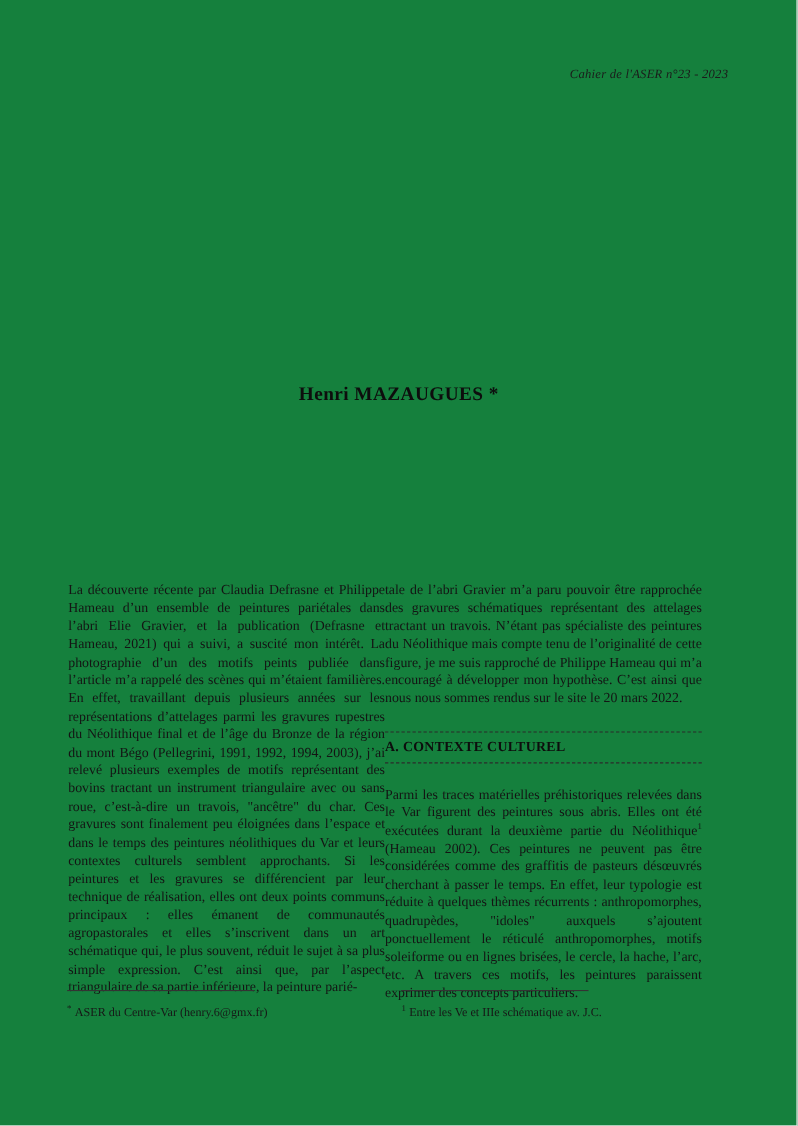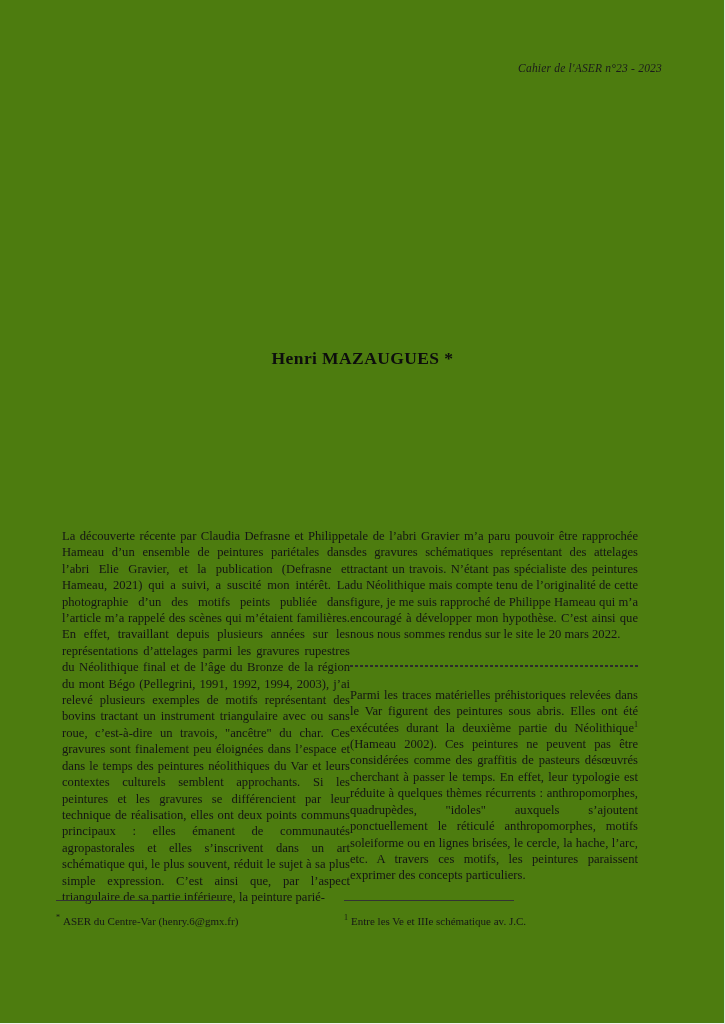--- a/index.html
+++ b/index.html
@@ -8,21 +8,21 @@
     background: #ffffff;
   }
   body {
     font-family: "Liberation Serif", "DejaVu Serif", serif;
     color: #141414;
   }
   #page {
     position: relative;
     width: 725px;
     height: 1024px;
-    background: #4d7c0f;
+    background: #15803d;
     box-sizing: border-box;
     border-right: 1px solid #e6e6e6;
     border-bottom: 1px solid #efefef;
     overflow: hidden;
   }
 
   
   .running-head {
     position: absolute;
     top: 62px;
@@ -114,24 +114,25 @@
   sup {
     font-size: 8px;
     vertical-align: super;
     line-height: 0;
   }
 
   
   .footnotes {
     position: absolute;
     top: 900px;
-    left: 44px;
+    left: 61px;
     width: 600px;
     display: flex;
-    justify-content: center;
+    justify-content: flex-start;
+    gap: 16px;
   }
   .fn-col {
     width: 288px;
   }
   .fn-rule {
     border: 0;
     border-top: 1px solid #333333;
     width: 170px;
     margin: 0 0 13px 0;
     height: 0;
@@ -163,20 +164,21 @@
 
     <div class="col">
       <p>La découverte récente par Claudia Defrasne et Philippe Hameau d’un ensemble de peintures pariétales dans l’abri Elie Gravier, et la publication (Defrasne et Hameau, 2021) qui a suivi, a suscité mon intérêt. La photographie d’un des motifs peints publiée dans l’article m’a rappelé des scènes qui m’étaient familières. En effet, travaillant depuis plusieurs années sur les représentations d’attelages parmi les gravures rupestres du Néolithique final et de l’âge du Bronze de la région du mont Bégo (Pellegrini, 1991, 1992, 1994, 2003), j’ai relevé plusieurs exemples de motifs représentant des bovins tractant un instrument triangulaire avec ou sans roue, c’est-à-dire un travois, "ancêtre" du char. Ces gravures sont finalement peu éloignées dans l’espace et dans le temps des peintures néolithiques du Var et leurs contextes culturels semblent approchants. Si les peintures et les gravures se différencient par leur technique de réalisation, elles ont deux points communs principaux : elles émanent de communautés agropastorales et elles s’inscrivent dans un art schématique qui, le plus souvent, réduit le sujet à sa plus simple expression. C’est ainsi que, par l’aspect triangulaire de sa partie inférieure,  la peinture parié-</p>
     </div>
 
     <div class="col">
       <p>tale de l’abri Gravier m’a paru pouvoir être rapprochée des gravures schématiques représentant des attelages tractant un travois. N’étant pas spécialiste des peintures du Néolithique mais compte tenu de l’originalité de cette figure, je me suis rapproché de Philippe Hameau qui m’a encouragé à développer mon hypothèse. C’est ainsi que nous nous sommes rendus sur le site le 20 mars 2022.</p>
 
       <div class="section-head">
         <hr class="rule-dashed">
+        <div class="section-title">A. CONTEXTE CULTUREL</div>
         <hr class="rule-dashed">
       </div>
 
       <p><span>Parmi les traces matérielles préhistoriques relevées dans le Var figurent des peintures sous abris. Elles ont été exécutées durant la deuxième partie du Néolithique</span><sup>1</sup><span> (Hameau 2002). Ces peintures ne peuvent pas être considérées comme des graffitis de pasteurs désœuvrés cherchant à passer le temps. En effet, leur typologie est réduite à quelques thèmes récurrents : anthropomorphes, quadrupèdes, "idoles" auxquels s’ajoutent ponctuellement le réticulé anthropomorphes, motifs soleiforme ou en lignes brisées, le cercle, la hache, l’arc, etc. A travers ces motifs, les peintures paraissent exprimer des concepts particuliers.</span></p>
     </div>
   </div>
 
   <div class="footnotes">
 
     <div class="fn-col">

